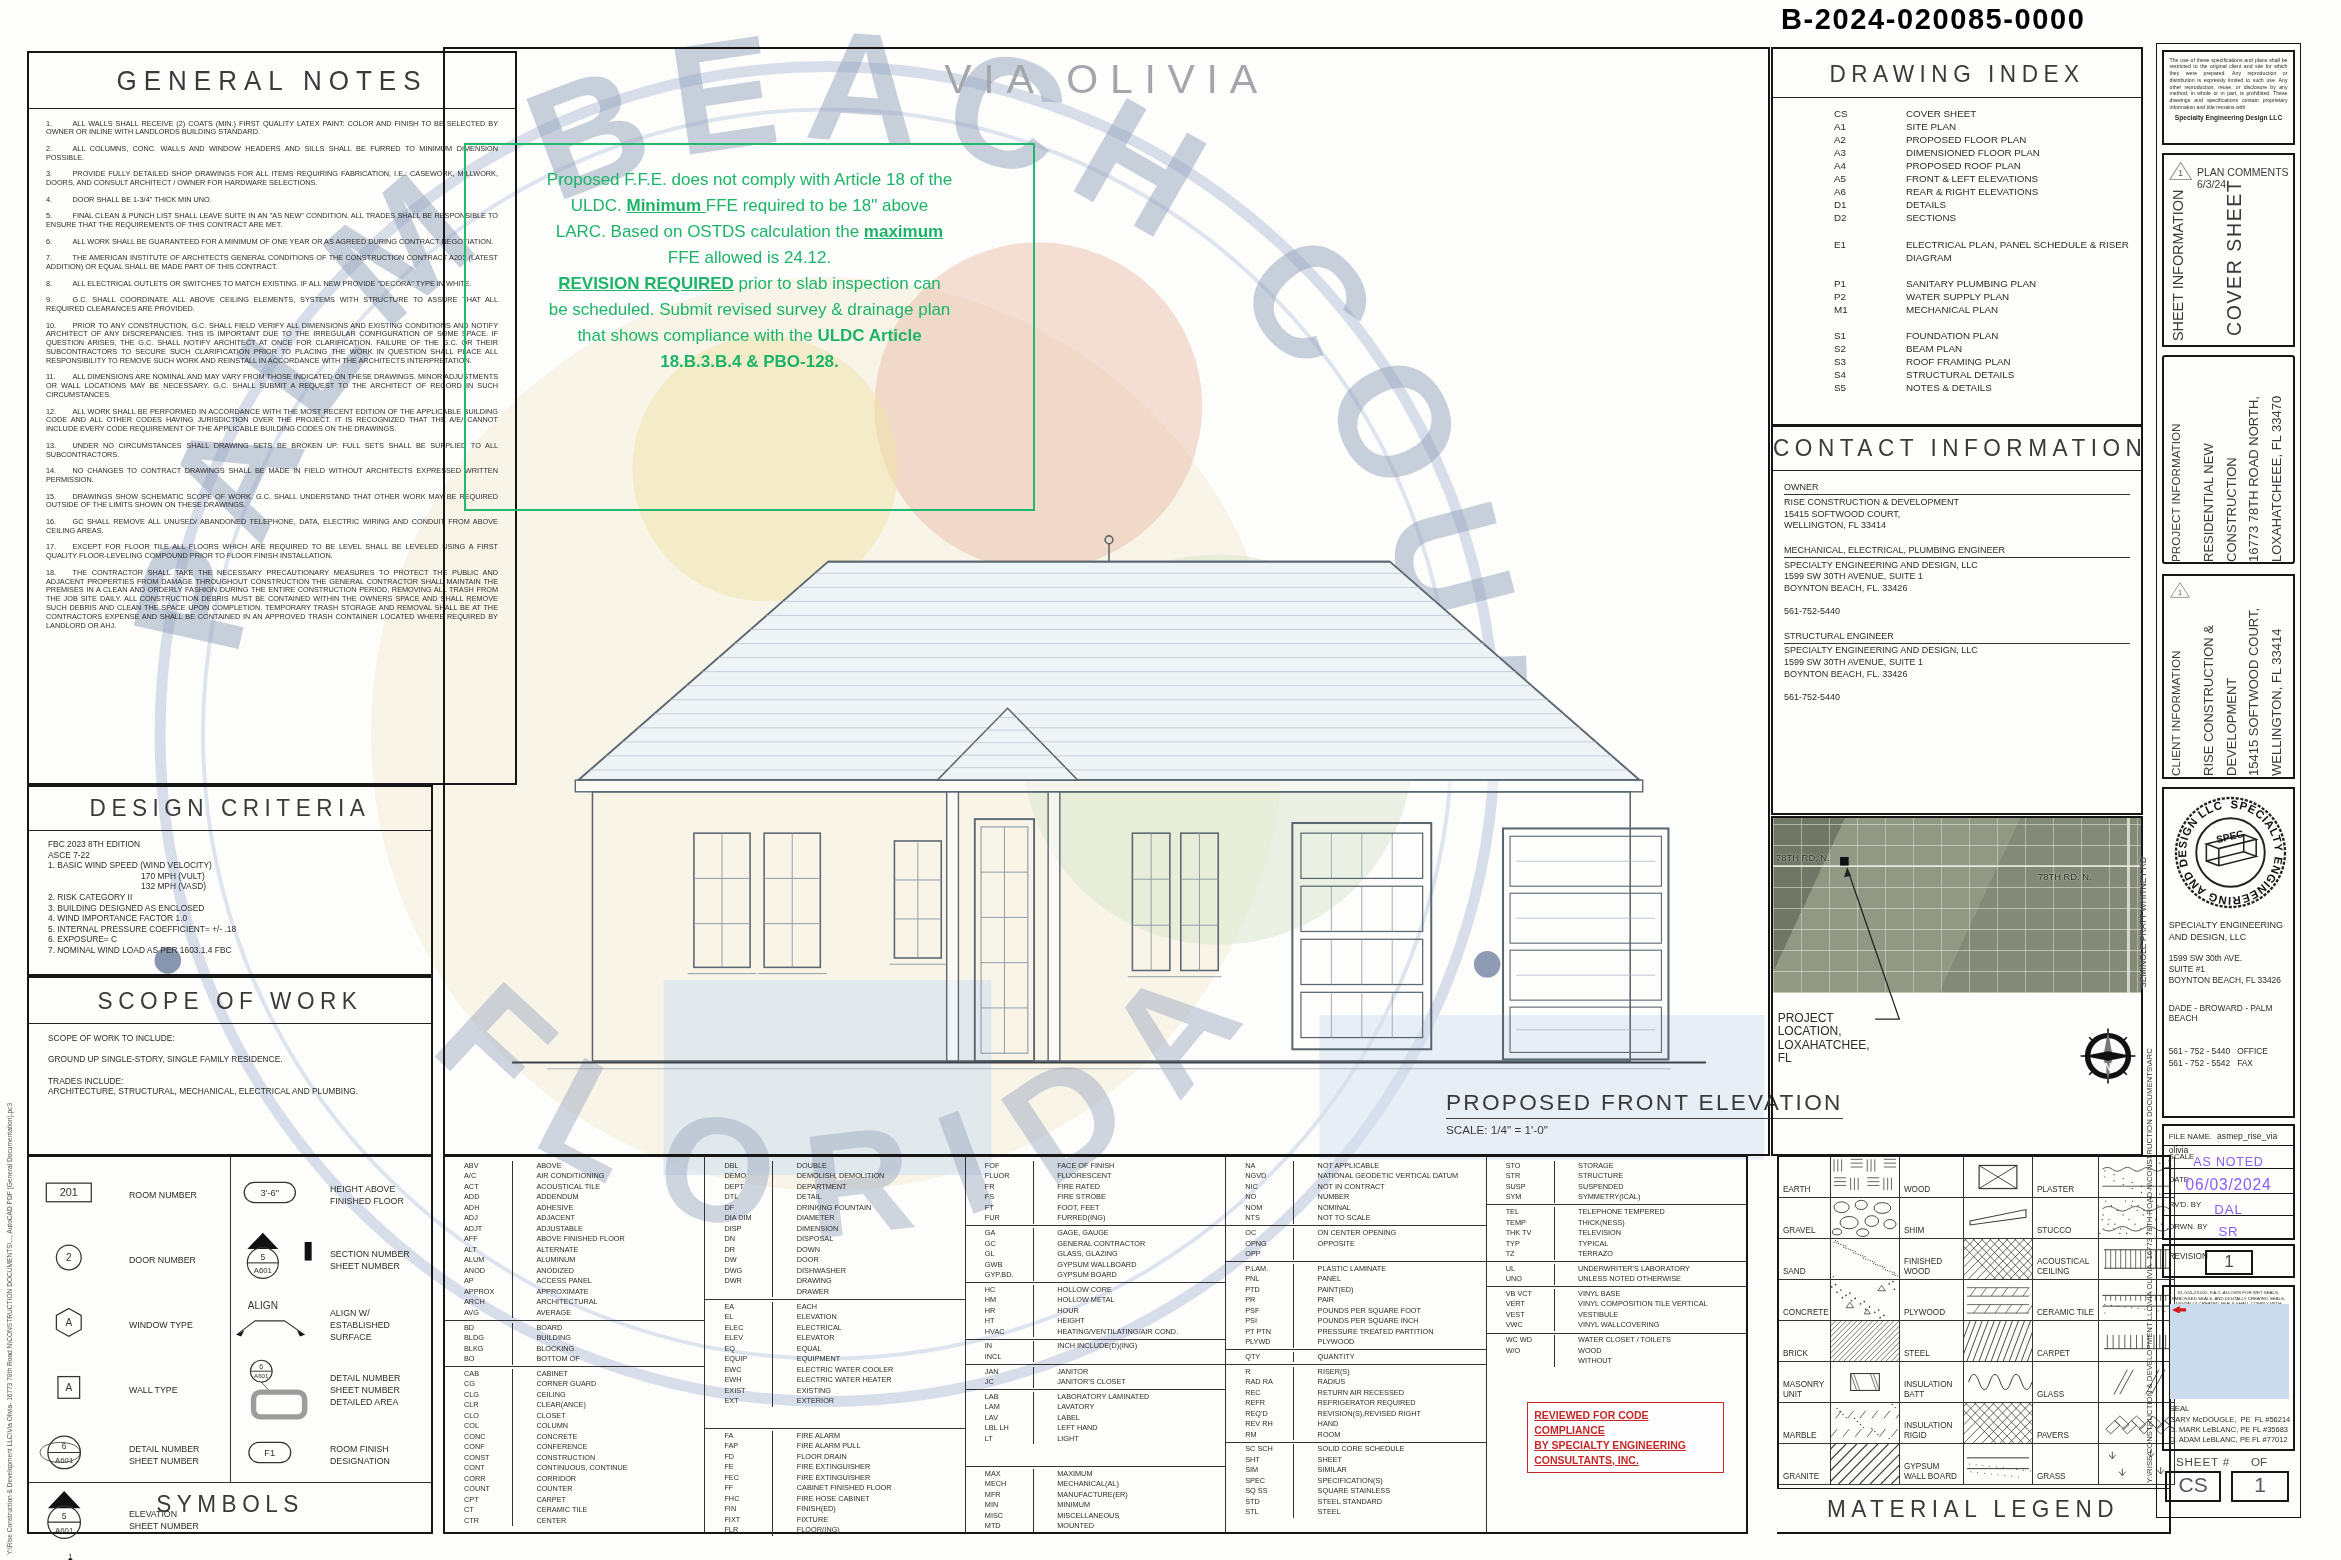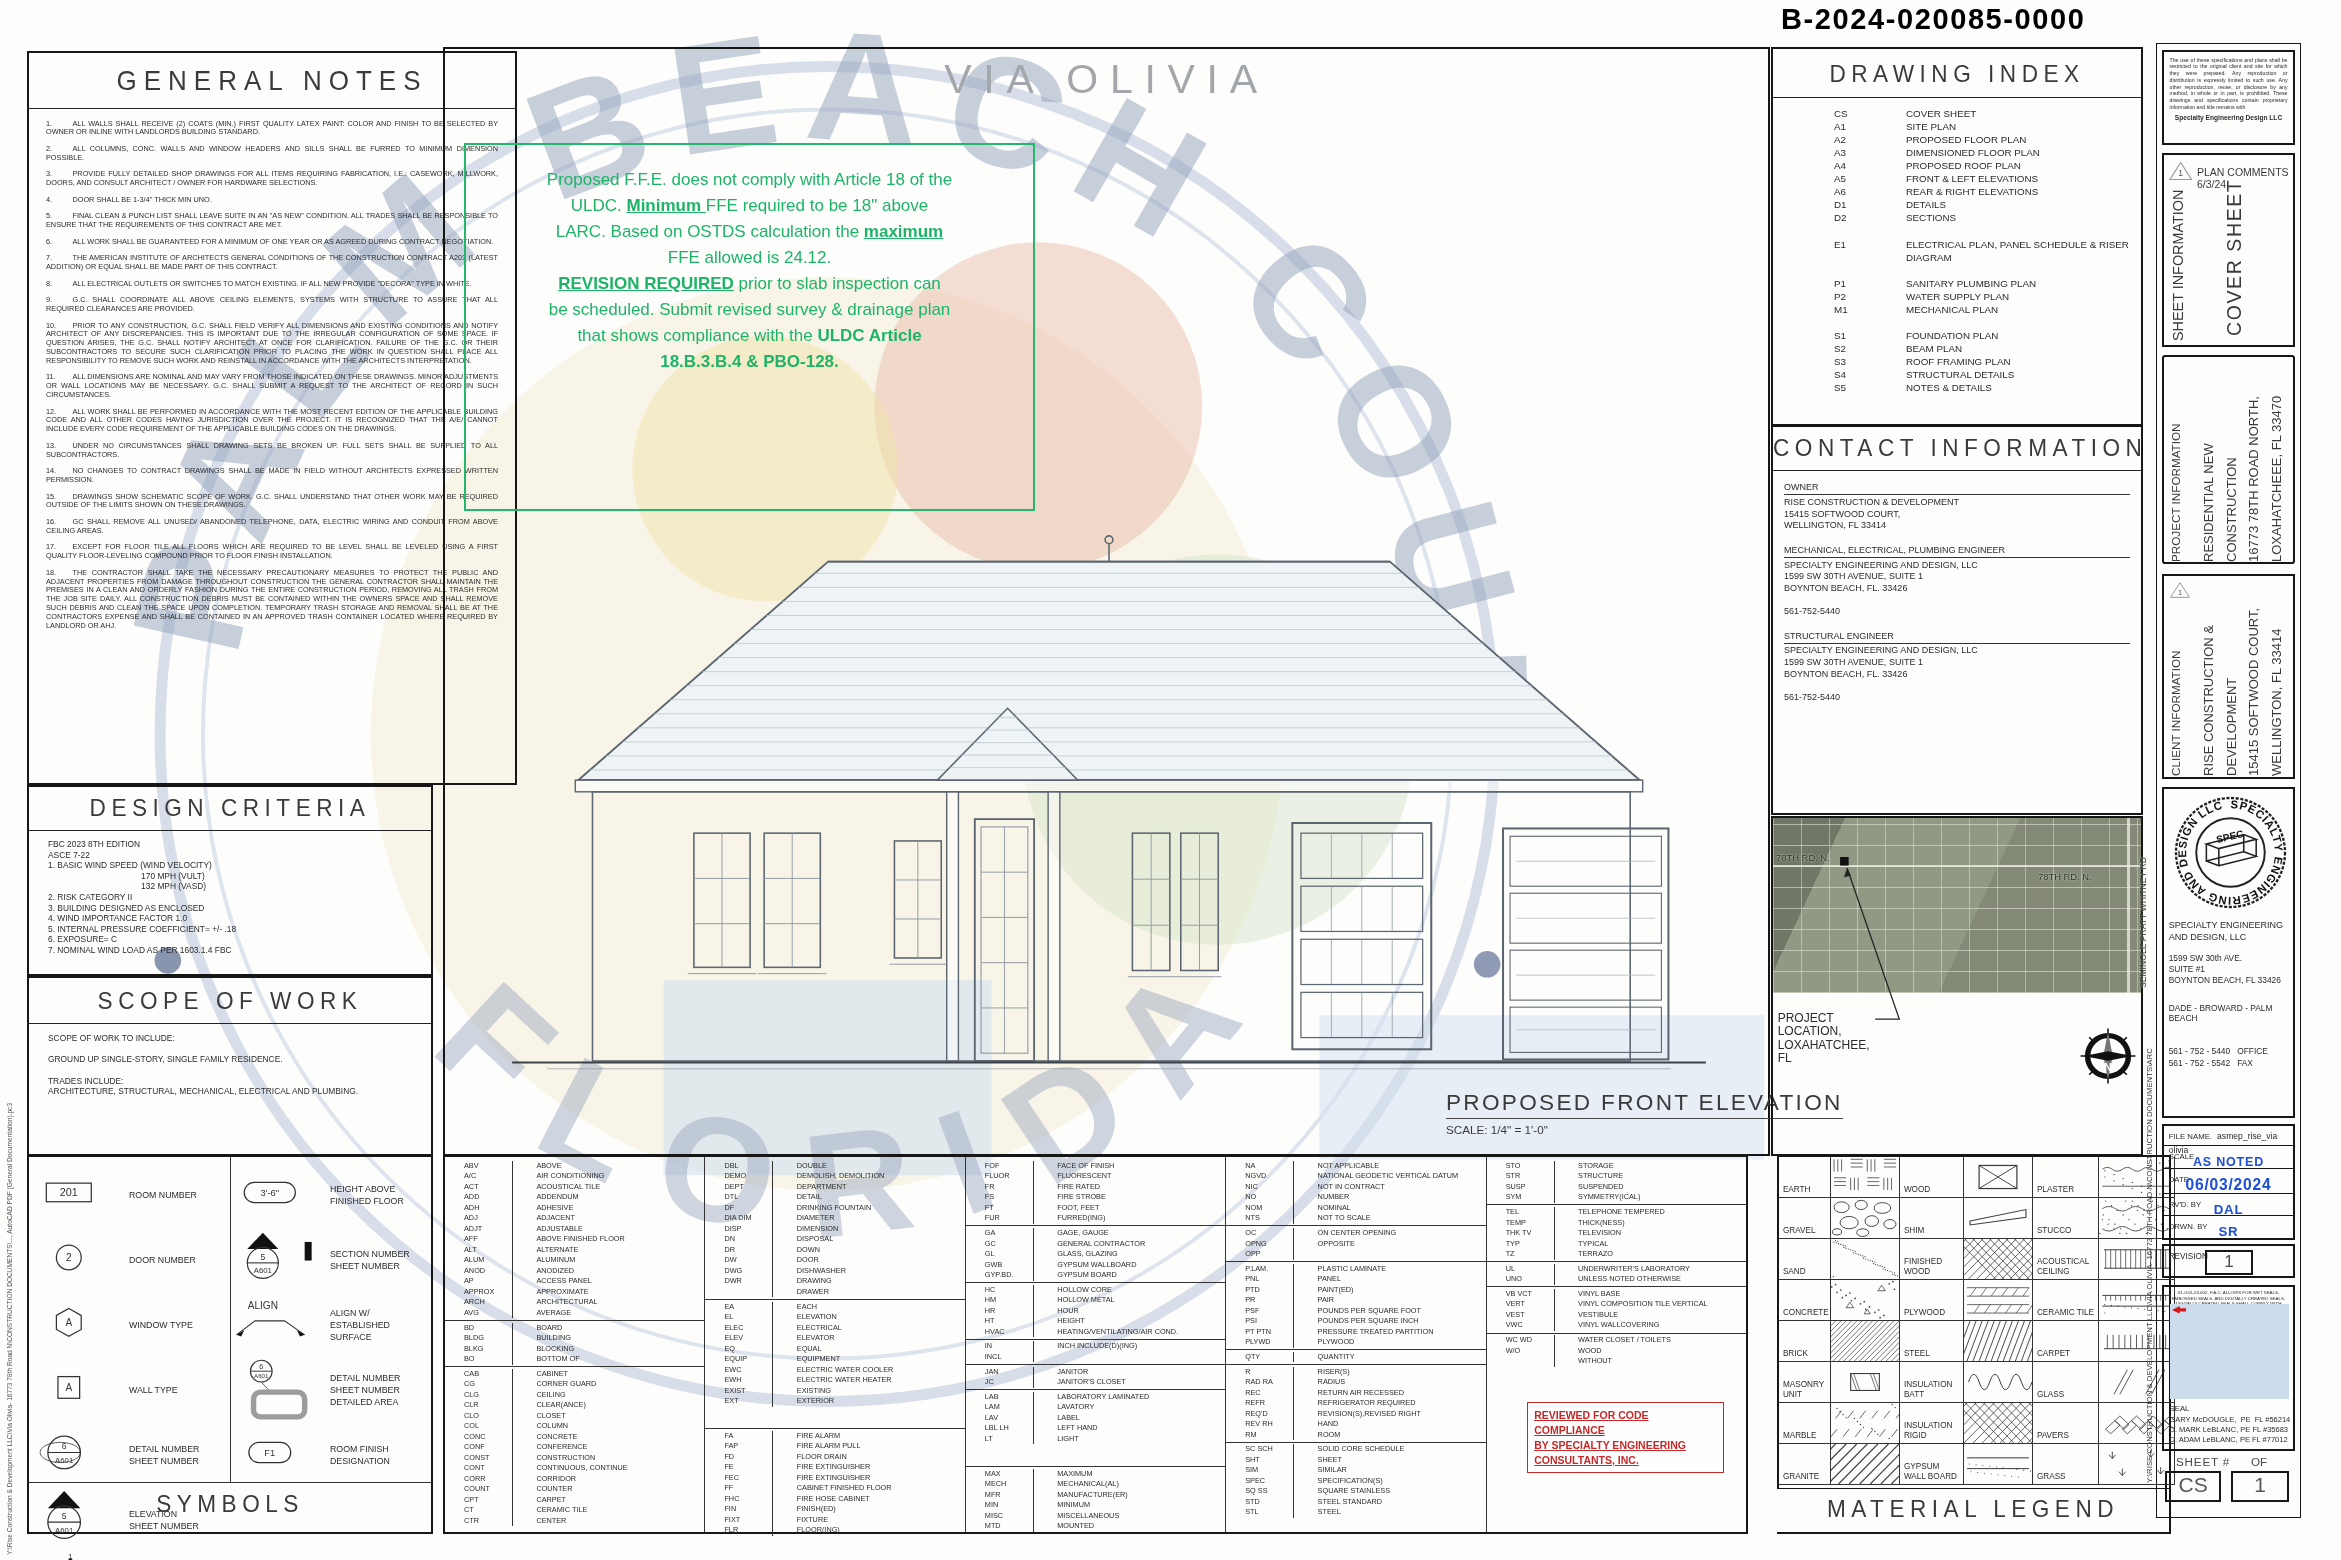--- a/index.html
+++ b/index.html
@@ -52,21 +52,21 @@
   .lg-sw{padding:0;align-items:stretch;}
   .lg-sw svg{width:100%;height:100%;}
   
   .sym-row{display:flex;align-items:center;}
   .sym-ic{width:100px;flex:none;}
   .sym-lb{font-size:8.8px;line-height:11.7px;}
   
   .tb-box{position:absolute;border:2.3px solid #161616;}
   .meta-row{border-bottom:1.6px solid #161616;padding:1.6px 4.7px;position:relative;}
   .meta-row .lab{font-size:7.8px;}
-  .meta-row .val{text-align:center;font-size:15.6px;color:#1d4ed8;letter-spacing:0.8px;font-weight:bold;}
+  .meta-row .val{text-align:center;font-size:15.6px;color:#8b5cf6;letter-spacing:0.8px;}
   svg text{font-family:"Liberation Sans",sans-serif;}
 </style>
 </head>
 <body>
 
 <div id="page">
 
   <svg width="2342" height="1561" style="position:absolute;left:0;top:0;pointer-events:none;" viewBox="0 0 3000 1999">
     <defs>
       <path id="arcTop" d="M 300,940 A 760,760 0 0 1 1820,940"></path>

